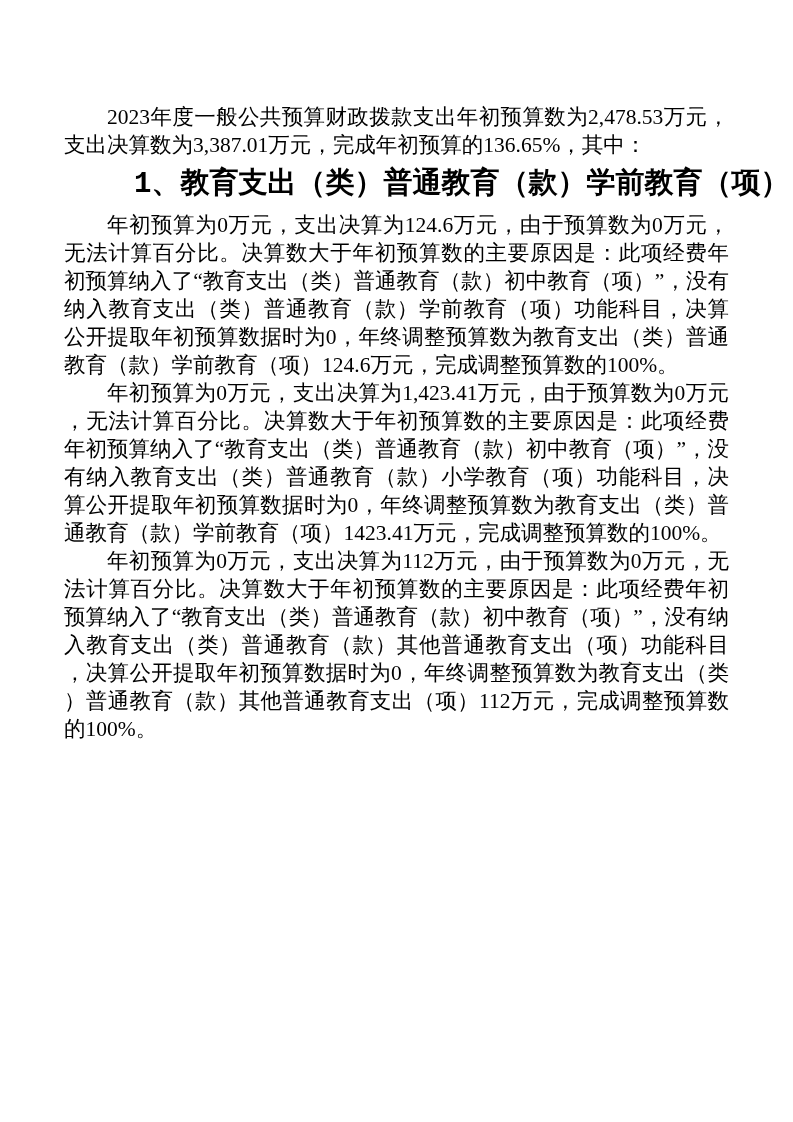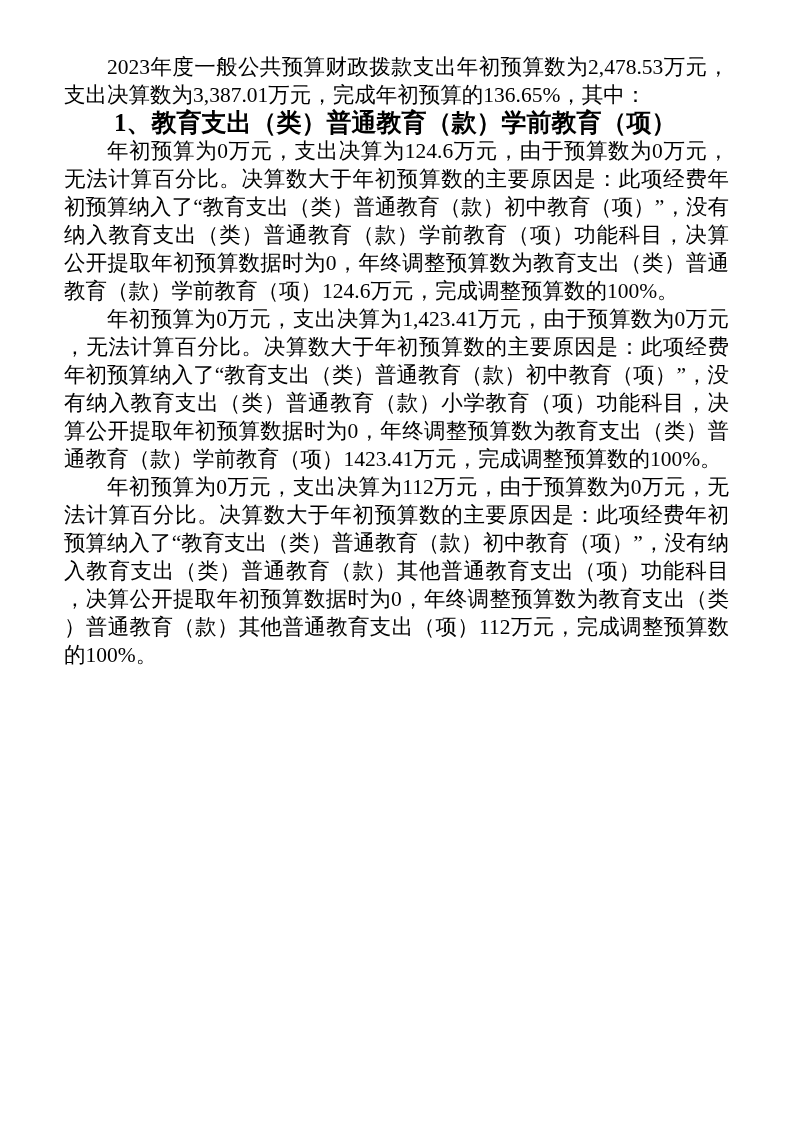--- a/index.html
+++ b/index.html
@@ -9,43 +9,44 @@
   }
   body {
     width: 793px;
     height: 1122px;
     overflow: hidden;
   }
   .page {
     box-sizing: border-box;
     width: 793px;
     height: 1122px;
-    padding: 53px 64px 0 64px;
+    padding: 103px 64px 0 64px;
     background: #ffffff;
     color: #000000;
     font-family: "Liberation Serif", "DejaVu Serif", serif;
     font-size: 21.5px;
     line-height: 28px;
   }
   .para {
     margin: 0;
     text-indent: 2em;
     text-align: justify;
     line-break: anywhere;
     overflow-wrap: break-word;
     font-weight: normal;
   }
   .heading {
-    margin: 0;
+    margin: 12px;
     text-indent: 2em;
     text-align: justify;
-    font-size: 25px;
+    font-size: 29px;
     line-height: 28px;
     font-weight: bold;
     white-space: nowrap;
+    font-family: Liberation Mono, monospace;
   }
 </style>
 </head>
 <body>
 
 <div class="page">
 
   <p class="para">2023年度一般公共预算财政拨款支出年初预算数为2,478.53万元，支出决算数为3,387.01万元，完成年初预算的136.65%，其中：</p>
 
   <h2 class="heading">1、教育支出（类）普通教育（款）学前教育（项）</h2>

